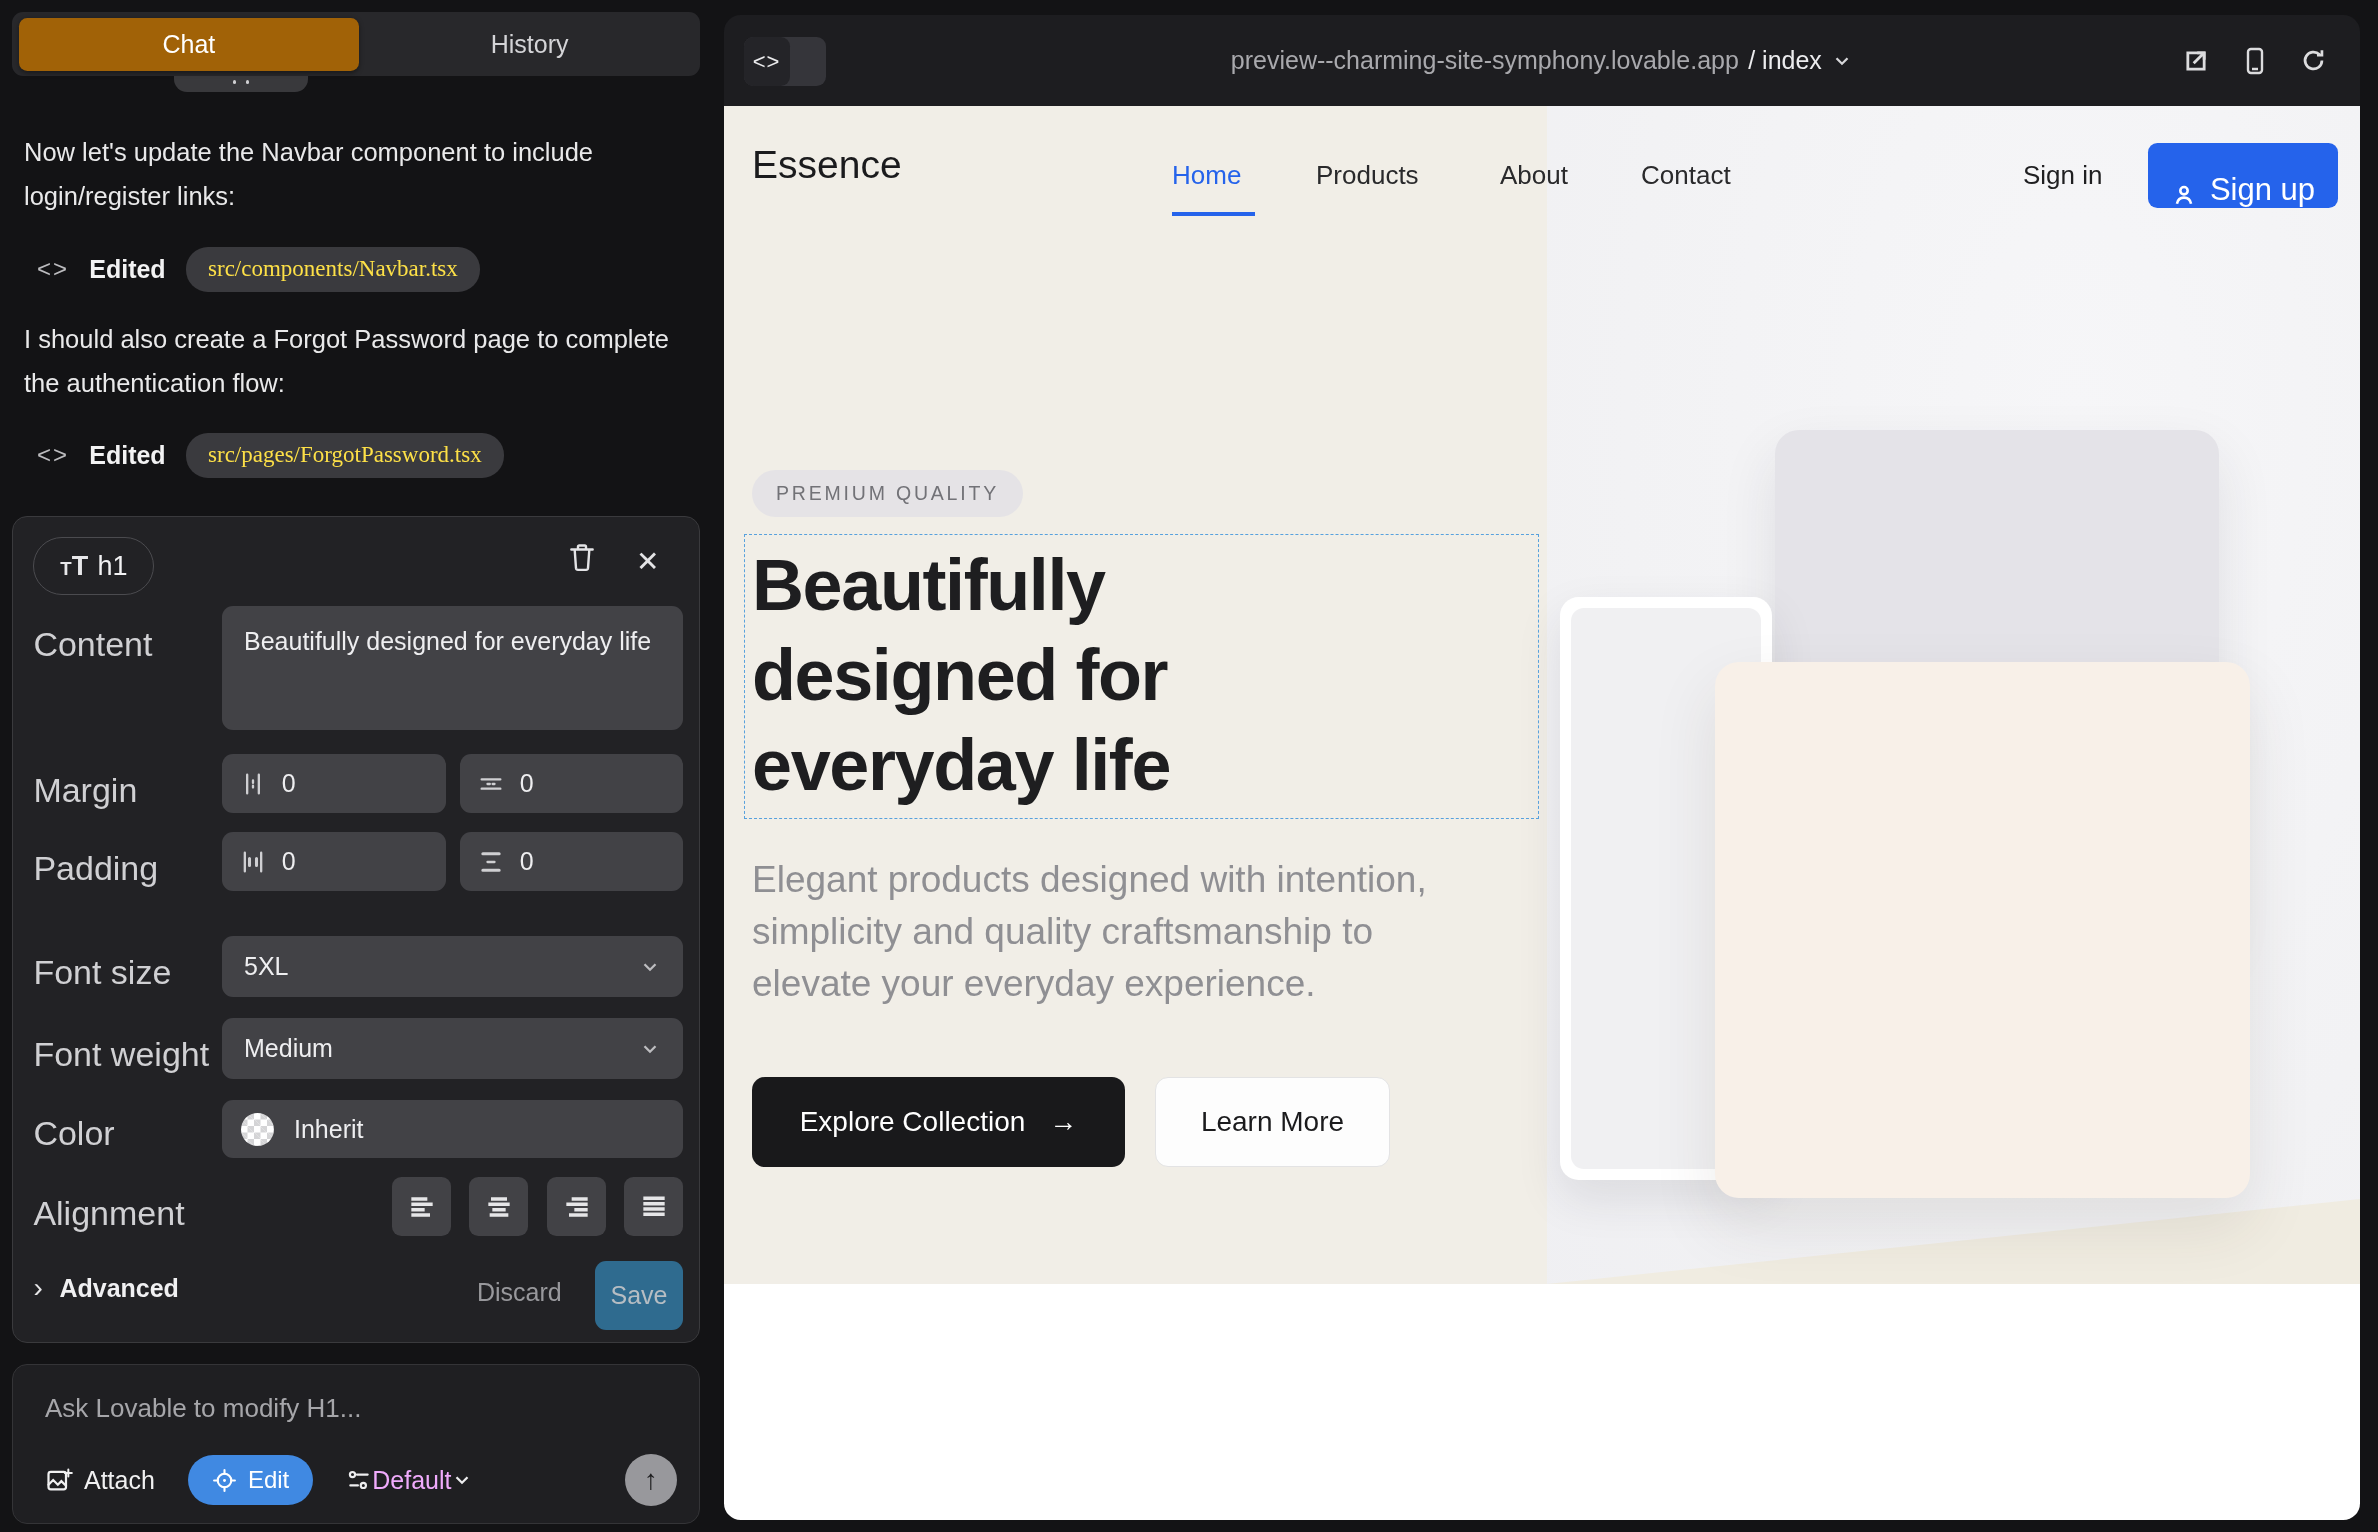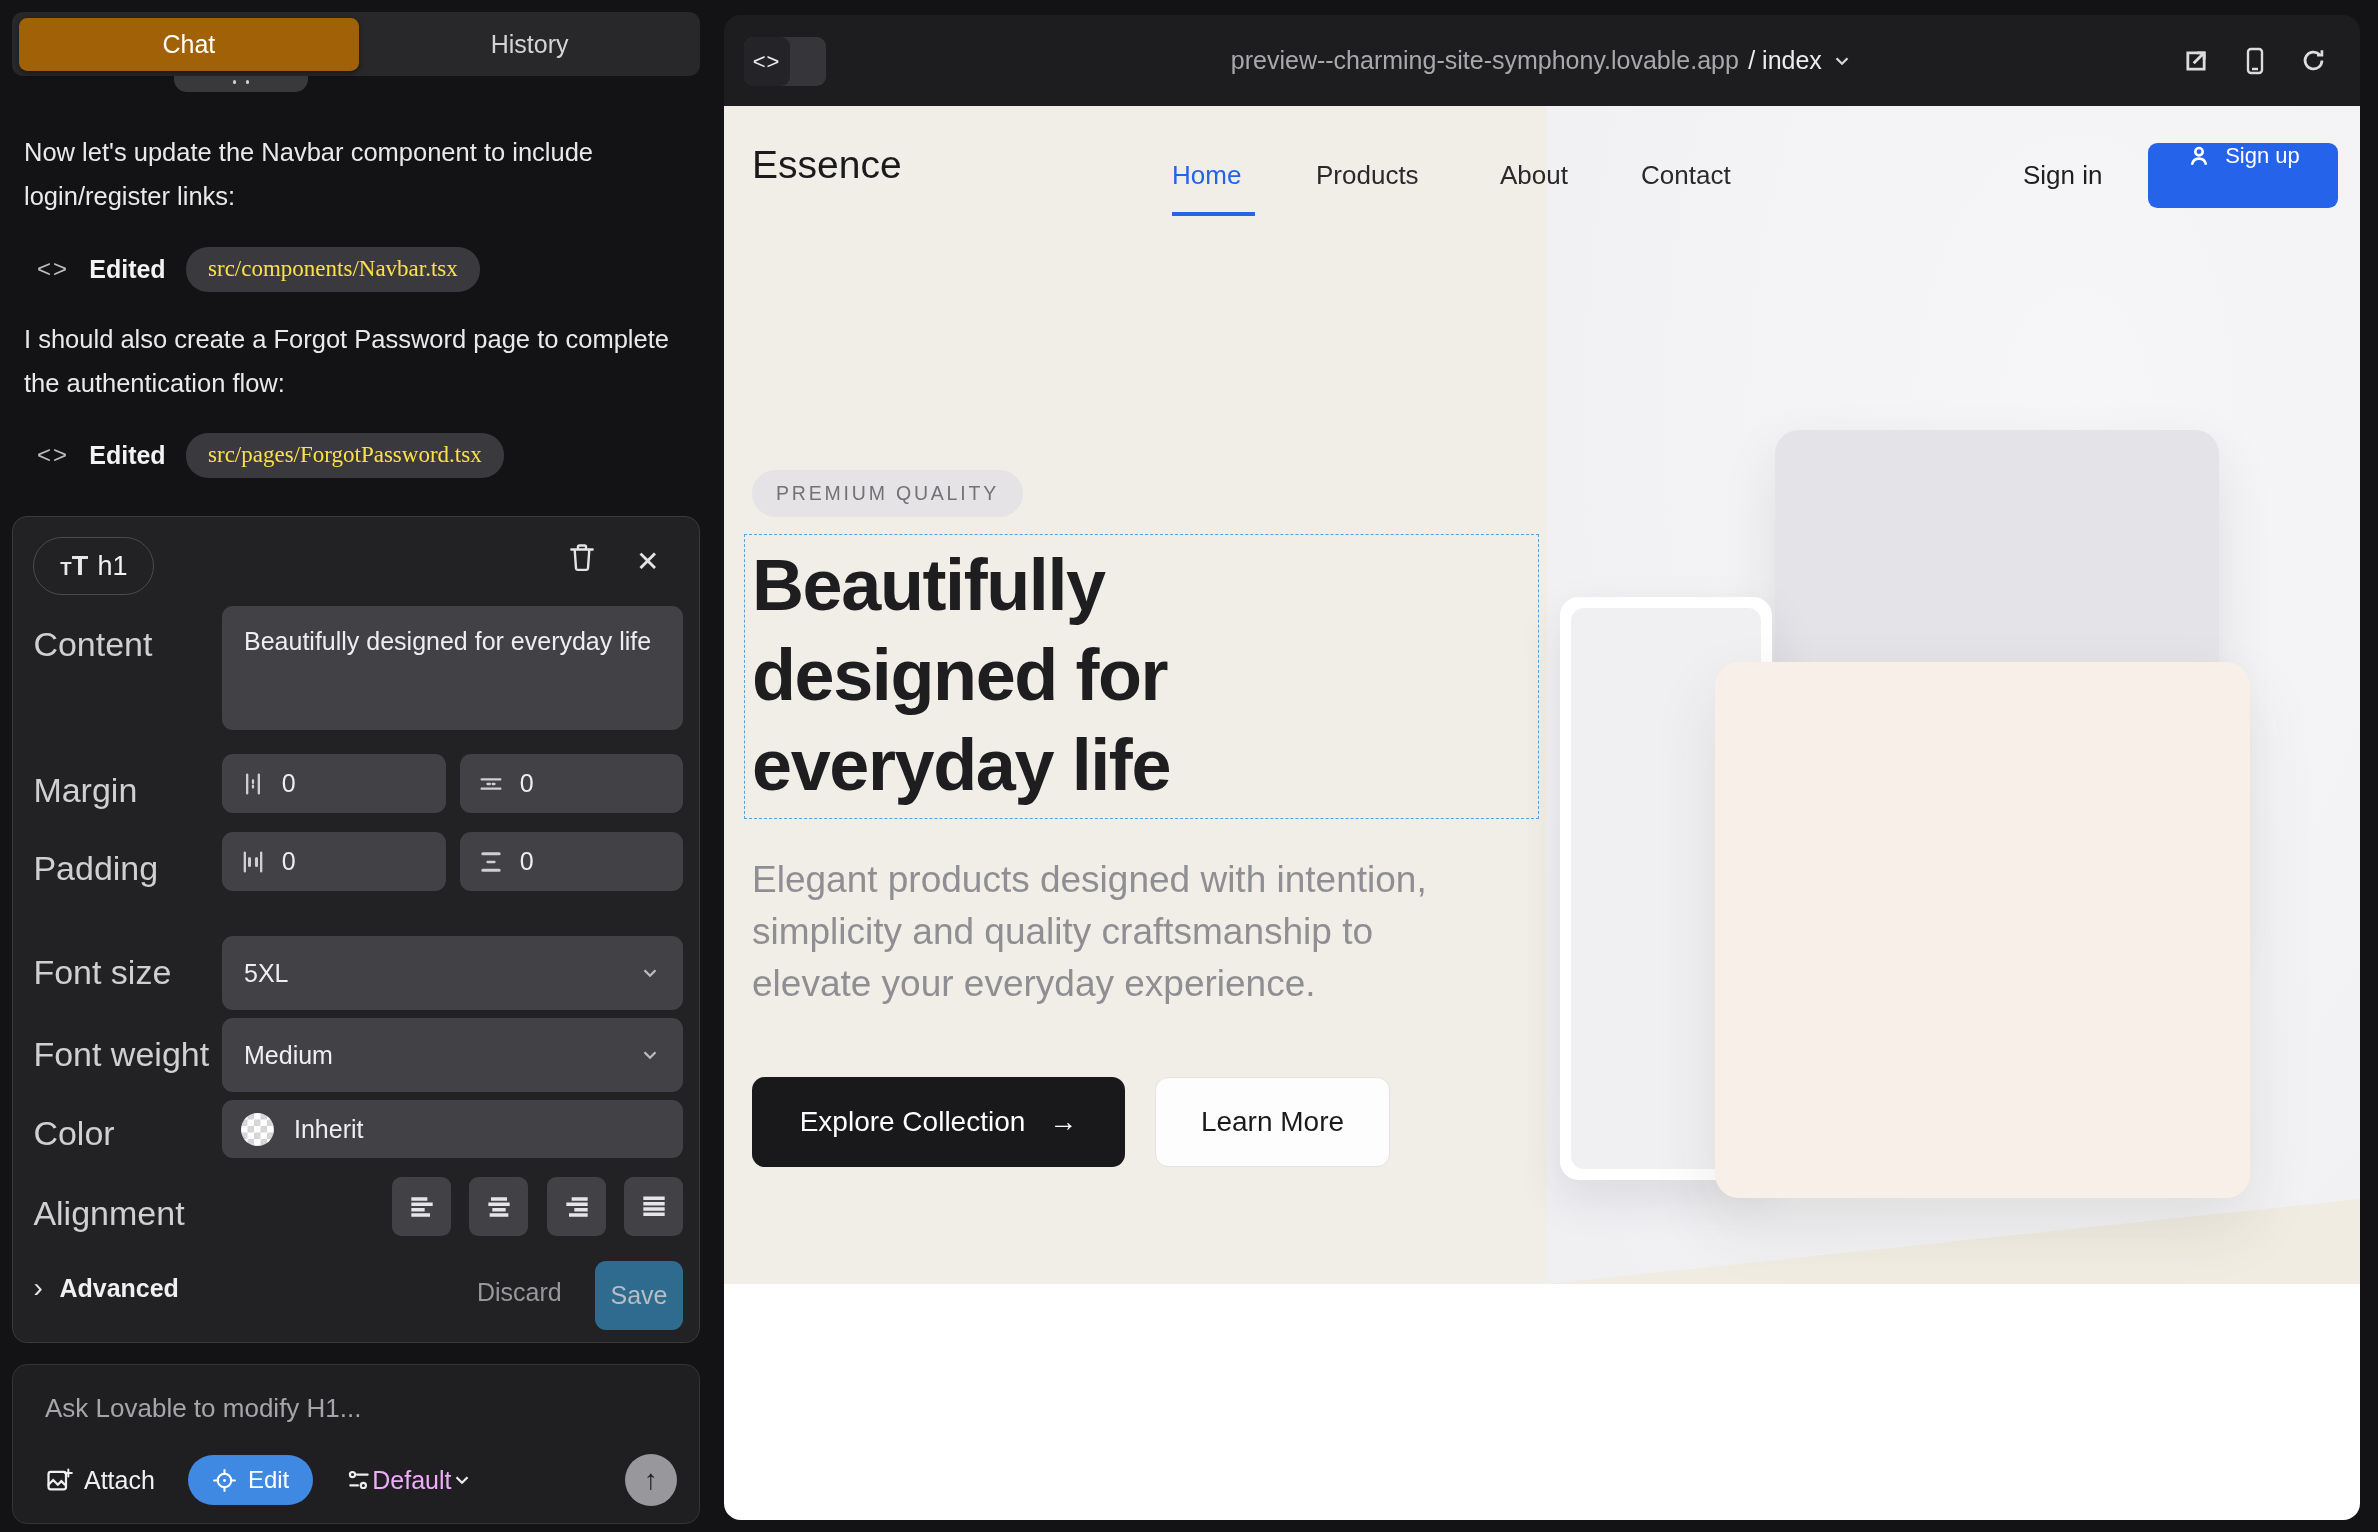--- a/index.html
+++ b/index.html
@@ -59,21 +59,21 @@
   .tag-name { font-size:27px; color:#f2f2f4; }
   .icon-btn { background:none; border:none; cursor:pointer; color:#e4e4e6; }
   .row-label { left:20.4px; font-size:34px; color:#d0d0d3; }
   .field {
     background:#424246; border-radius:11px; color:#eeeef0;
     display:flex; align-items:center; font-size:25px;
   }
   .content-field { left:209px; top:89px; width:461px; height:124px; padding:16.7px 22px; line-height:37px; align-items:flex-start; }
   .mini-field { width:224px; height:59px; padding:0 16.7px; gap:15px; }
   .mini-ic { display:inline-flex; width:28px; height:28px; }
-  .select-field { left:209px; top:0; width:461px; height:74px; padding:0 22px; justify-content:space-between; }
+  .select-field { left:209px; top:0; width:461px; height:61px; padding:0 22px; justify-content:space-between; }
   .chev { width:22px; height:22px; stroke:#bdbdc0; fill:none; stroke-width:2.5; }
   .swatch {
     width:33px; height:33px; border-radius:50%; margin-right:20.4px; background:#ffffff;
     background-image:
       linear-gradient(45deg,#d4d4d6 25%,transparent 25%,transparent 75%,#d4d4d6 75%),
       linear-gradient(45deg,#d4d4d6 25%,transparent 25%,transparent 75%,#d4d4d6 75%);
     background-size:13px 13px; background-position:0 0,6.5px 6.5px;
   }
   .align-btn {
     width:59px; height:59px; border-radius:9.3px; background:#424246; border:none; cursor:pointer;
@@ -146,21 +146,21 @@
   .card-beige { left:991px; top:647px; width:535px; height:536px; background:#f8f0e8; border-radius:24px; box-shadow:0 28px 65px rgba(60,50,40,.10); }
 
   .brand { left:28px; top:128px; font-size:39px; font-weight:400; color:#1b1b1d; }
   .navlink { top:145px; font-size:26px; color:#2a2a2c; cursor:pointer; }
   .navlink.active { color:#2563eb; }
   .nav-underline { left:448px; top:197px; width:83px; height:3.7px; background:#2563eb; }
   .signin { left:1299px; top:145px; font-size:26px; color:#1f1f21; cursor:pointer; }
   .signup {
     left:1424px; top:128px; width:190px; height:65px;
     background:#2563eb; border:none; border-radius:9.3px; color:#ffffff;
-    font-size:22px; display:flex; align-items:flex-start; justify-content:center; gap:13px; cursor:pointer;
+    font-size:31px; display:flex; align-items:flex-end; justify-content:center; gap:13px; cursor:pointer;
   }
   .signup svg { stroke:#ffffff; fill:none; stroke-width:2.4; }
 
   .badge {
     left:28px; top:455px; width:271px; height:47px;
     background:#e5e3e6; border-radius:24px;
     display:flex; align-items:center; justify-content:center;
     font-size:19.5px; letter-spacing:2.8px; color:#727277;
   }
   .sel-box { left:19.5px; top:519px; width:795px; height:285px; border:1.9px dashed #58a1dd; }

